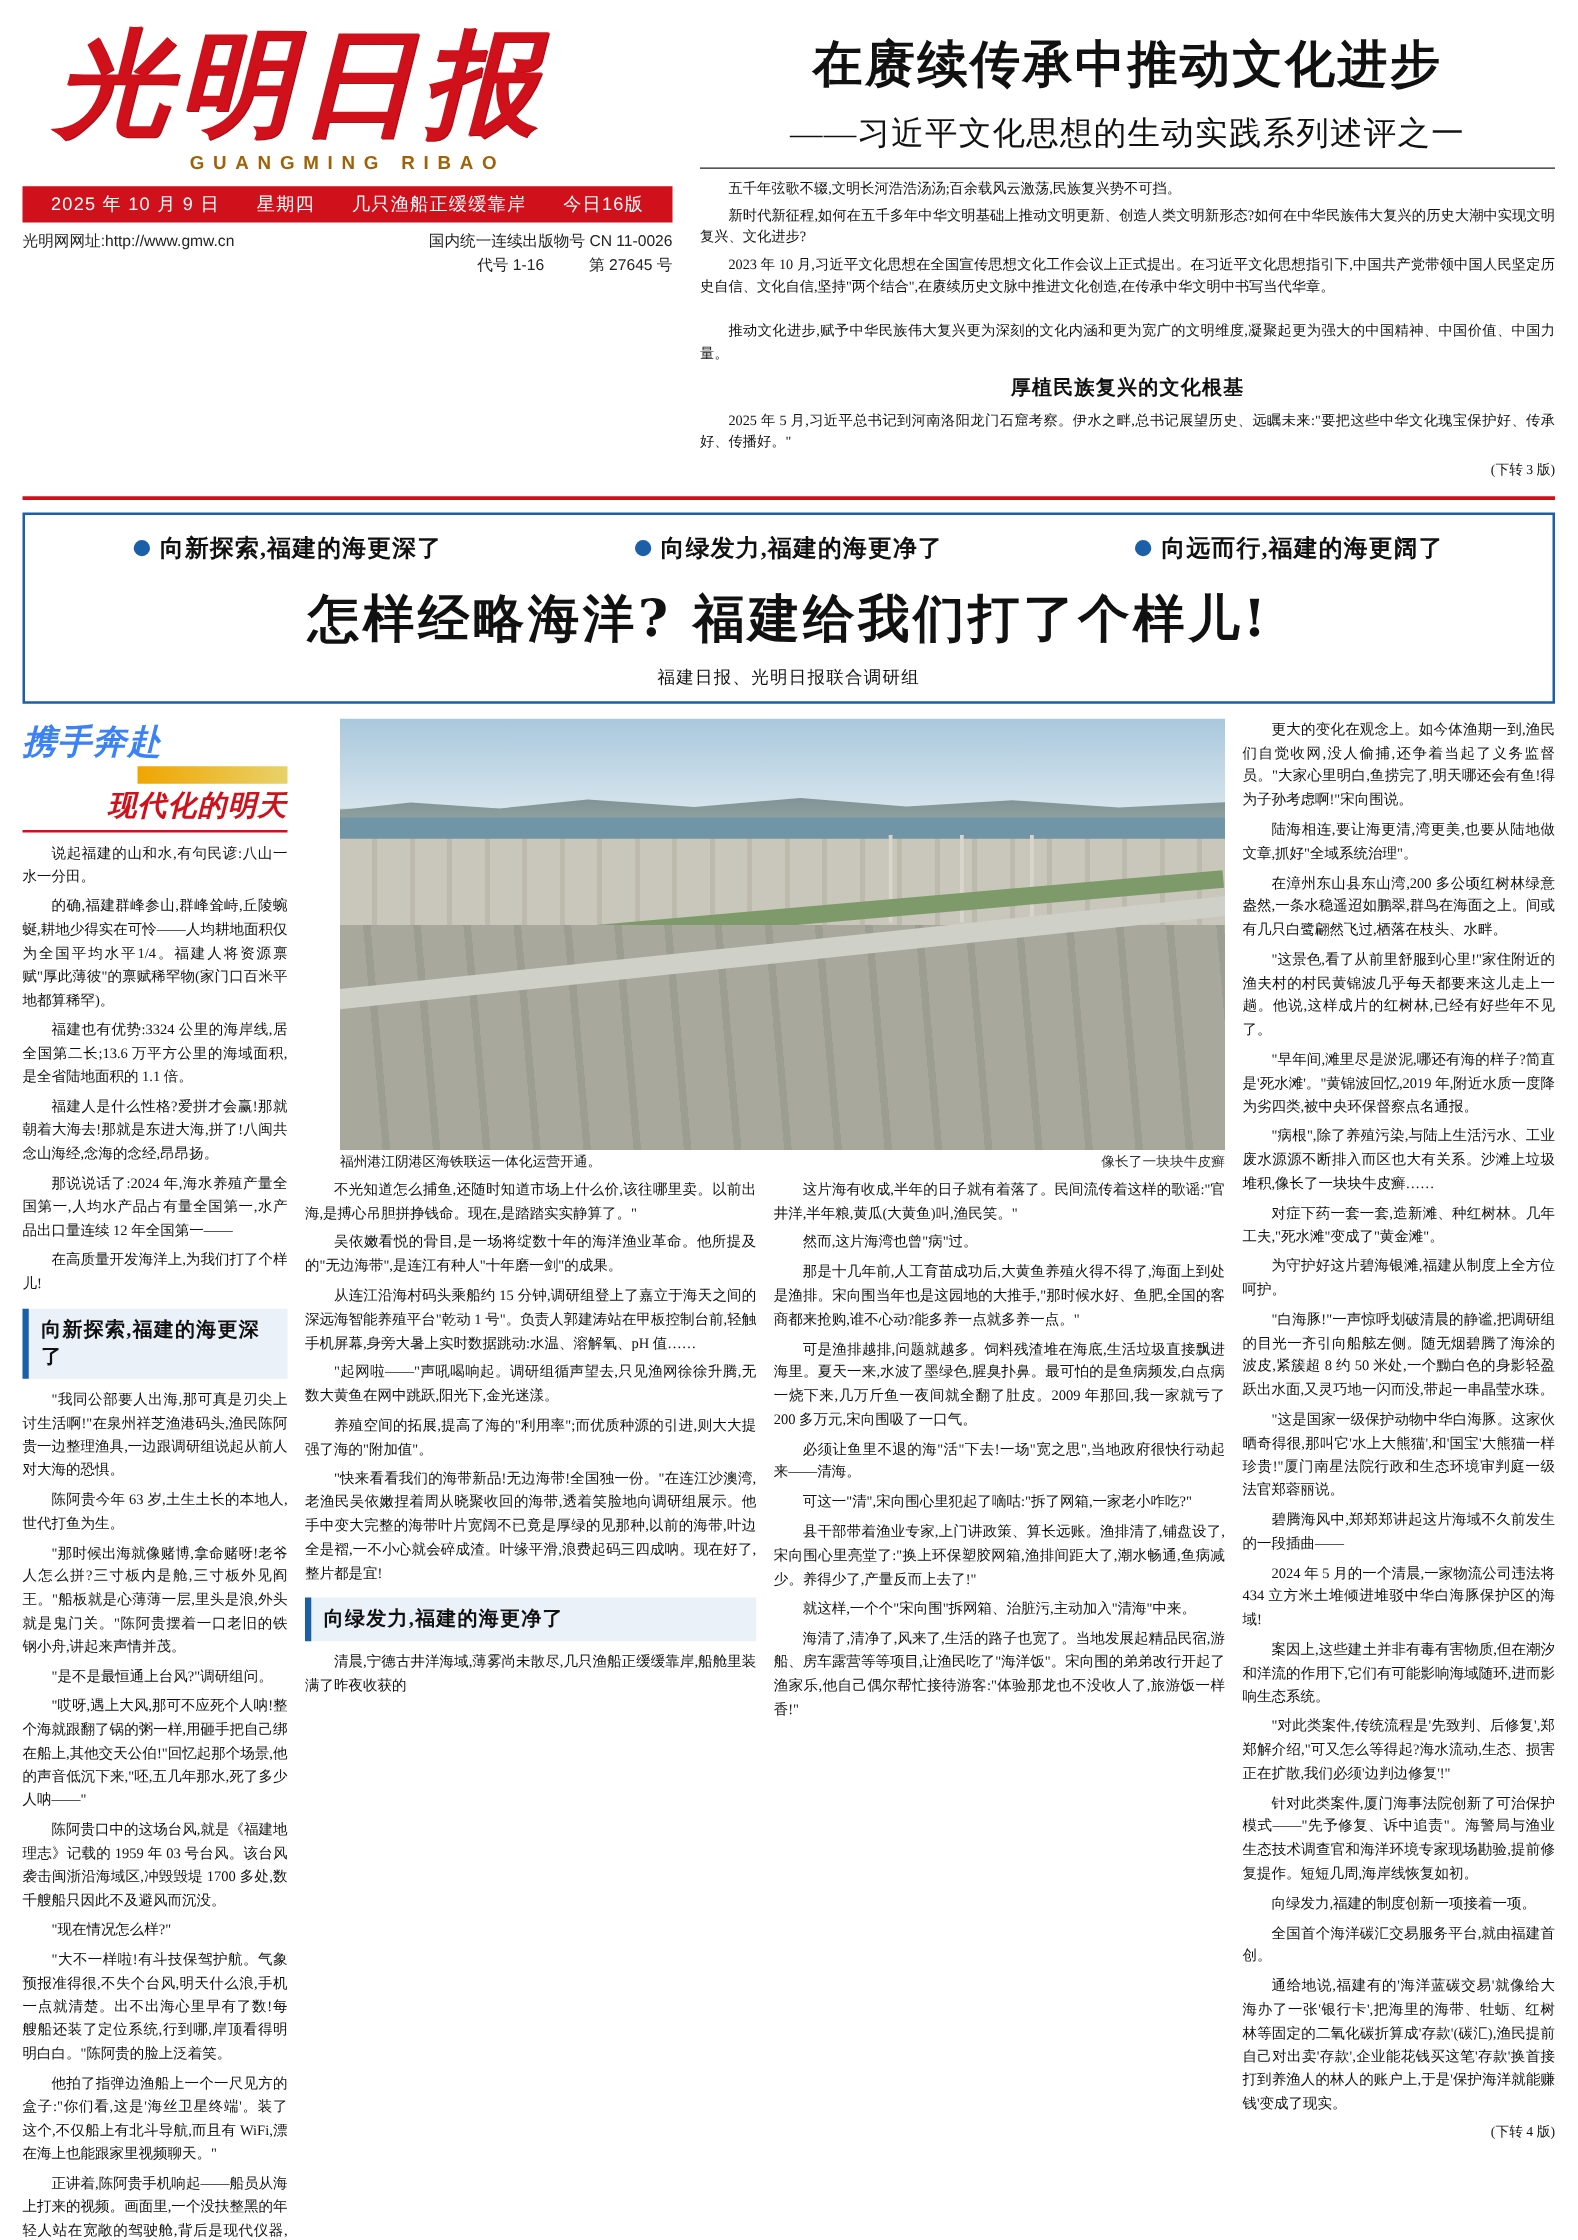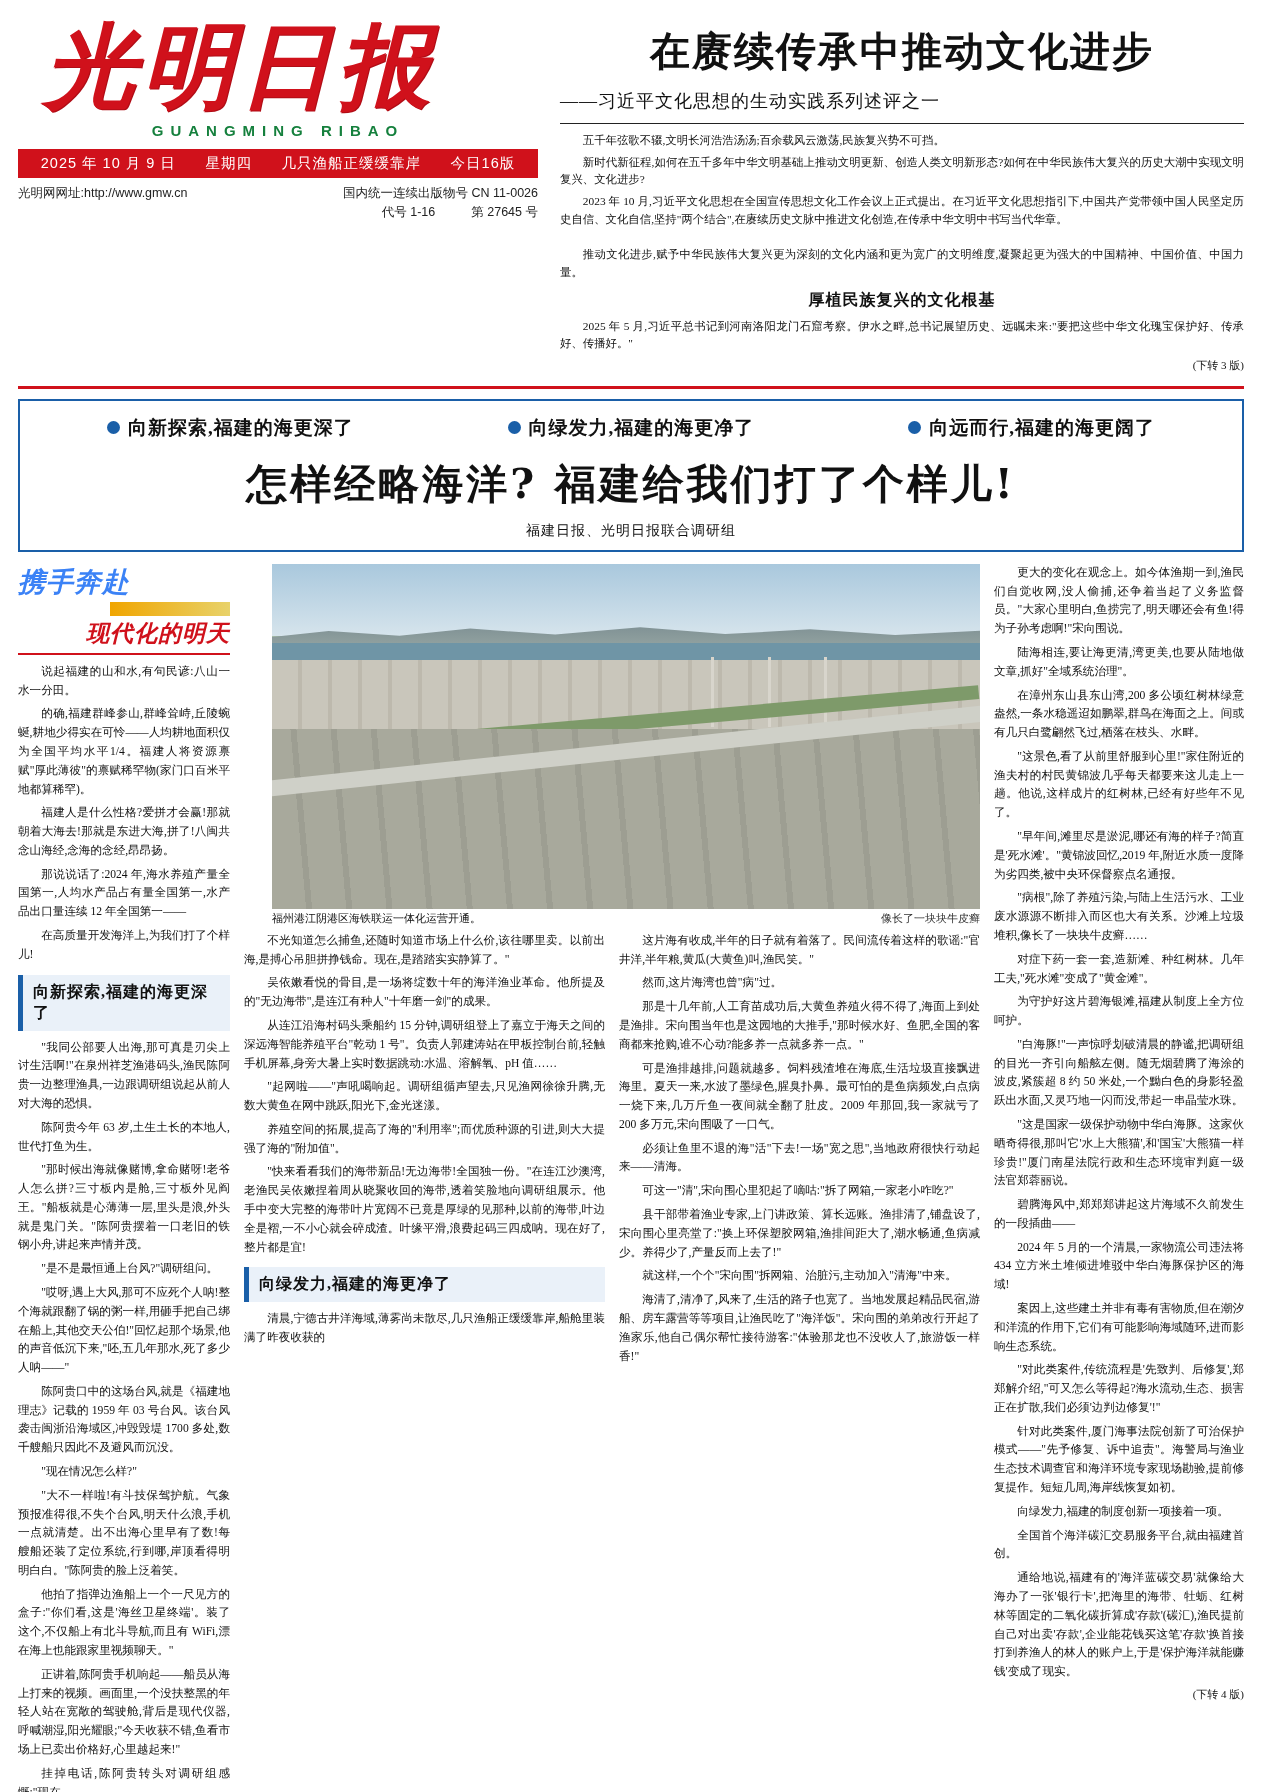--- a/index.html
+++ b/index.html
@@ -24,21 +24,21 @@
     color: #d0111b;
     letter-spacing: 6px;
     line-height: 1.15;
     padding-left: 26px;
     font-style: italic;
     text-shadow: 1px 1px 0 #b00d16;
     white-space: nowrap;
   }
   .logo-pinyin {
     text-align: center;
-    color: #15803d;
+    color: #a16207;
     font-family: "Liberation Sans", sans-serif;
     font-size: 15px;
     letter-spacing: 7px;
     margin-top: 2px;
     font-weight: 600;
   }
   .date-bar {
     margin-top: 10px;
     background: #d0111b;
     color: #fff;
@@ -62,21 +62,22 @@
   .mh-right { flex: 1; padding-left: 22px; padding-top: 10px; }
   .headline-main {
     font-family: "DejaVu Serif", serif;
     font-weight: 700;
     font-size: 40px;
     letter-spacing: 2px;
     color: #111;
     text-align: center;
   }
   .headline-sub {
-    font-size: 18px;
+    font-size: 26px;
+    text-align: center;
     margin-top: 10px;
     letter-spacing: 1px;
     border-bottom: 1px solid #222;
     padding-bottom: 10px;
   }
   .mh-cols { display: flex; margin-top: 8px; gap: 14px; font-size: 11.4px; line-height: 1.55; flex-direction: column; }
   .mh-cols .col { flex: 1; text-align: justify; }
   .mh-cols .col p { margin: 0 0 4px 0; text-indent: 2em; }
   .mh-sub-title { font-weight: 700; font-size: 16px; text-align: center; margin: 6px 0 5px; letter-spacing: 1px;}
   .mh-note { text-align: right; font-size: 11px; margin-top: 4px; }
@@ -221,20 +222,21 @@
 
     <div class="colA">
       <div class="brand-block">
         <div class="brand-1">携手奔赴</div>
         <div class="brand-bar"></div>
         <div class="brand-2">现代化的明天</div>
         <div class="brand-underline"></div>
       </div>
       <p class="tx">说起福建的山和水,有句民谚:八山一水一分田。</p>
       <p class="tx">的确,福建群峰参山,群峰耸峙,丘陵蜿蜒,耕地少得实在可怜——人均耕地面积仅为全国平均水平1/4。福建人将资源禀赋"厚此薄彼"的禀赋稀罕物(家门口百米平地都算稀罕)。</p>
+      <p class="tx">福建也有优势:3324 公里的海岸线,居全国第二长;13.6 万平方公里的海域面积,是全省陆地面积的 1.1 倍。</p>
       <p class="tx">福建人是什么性格?爱拼才会赢!那就朝着大海去!那就是东进大海,拼了!八闽共念山海经,念海的念经,昂昂扬。</p>
       <p class="tx">那说说话了:2024 年,海水养殖产量全国第一,人均水产品占有量全国第一,水产品出口量连续 12 年全国第一——</p>
       <p class="tx">在高质量开发海洋上,为我们打了个样儿!</p>
       <div class="sec-head">向新探索,福建的海更深了</div>
       <p class="tx">"我同公部要人出海,那可真是刃尖上讨生活啊!"在泉州祥芝渔港码头,渔民陈阿贵一边整理渔具,一边跟调研组说起从前人对大海的恐惧。</p>
       <p class="tx">陈阿贵今年 63 岁,土生土长的本地人,世代打鱼为生。</p>
       <p class="tx">"那时候出海就像赌博,拿命赌呀!老爷人怎么拼?三寸板内是舱,三寸板外见阎王。"船板就是心薄薄一层,里头是浪,外头就是鬼门关。"陈阿贵摆着一口老旧的铁钢小舟,讲起来声情并茂。</p>
       <p class="tx">"是不是最恒通上台风?"调研组问。</p>
       <p class="tx">"哎呀,遇上大风,那可不应死个人呐!整个海就跟翻了锅的粥一样,用砸手把自己绑在船上,其他交天公伯!"回忆起那个场景,他的声音低沉下来,"呸,五几年那水,死了多少人呐——"</p>
       <p class="tx">陈阿贵口中的这场台风,就是《福建地理志》记载的 1959 年 03 号台风。该台风袭击闽浙沿海域区,冲毁毁堤 1700 多处,数千艘船只因此不及避风而沉没。</p>

